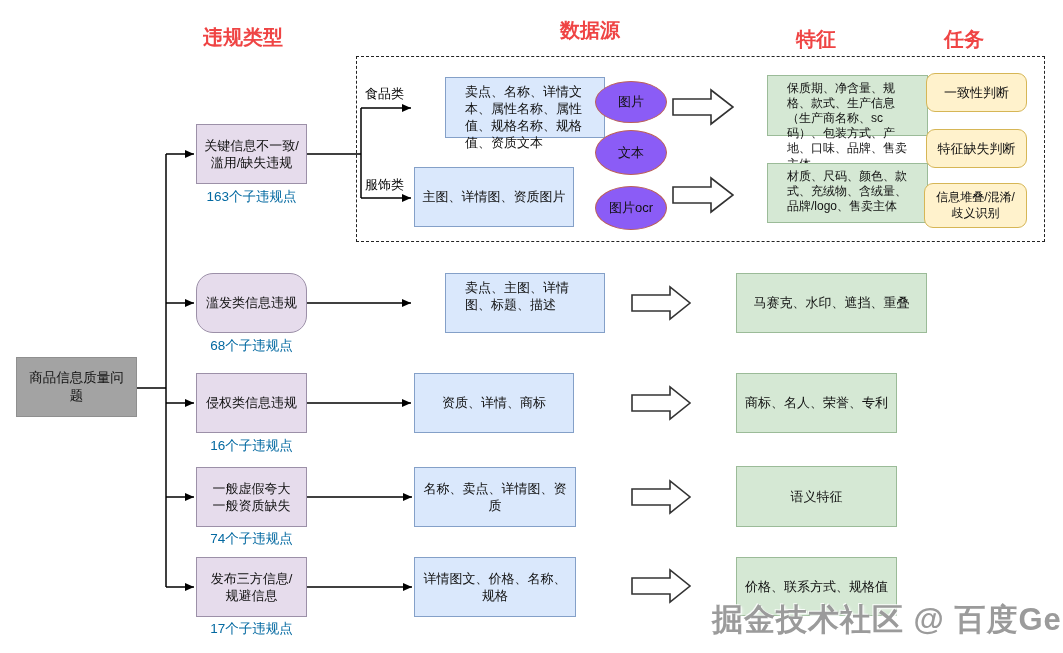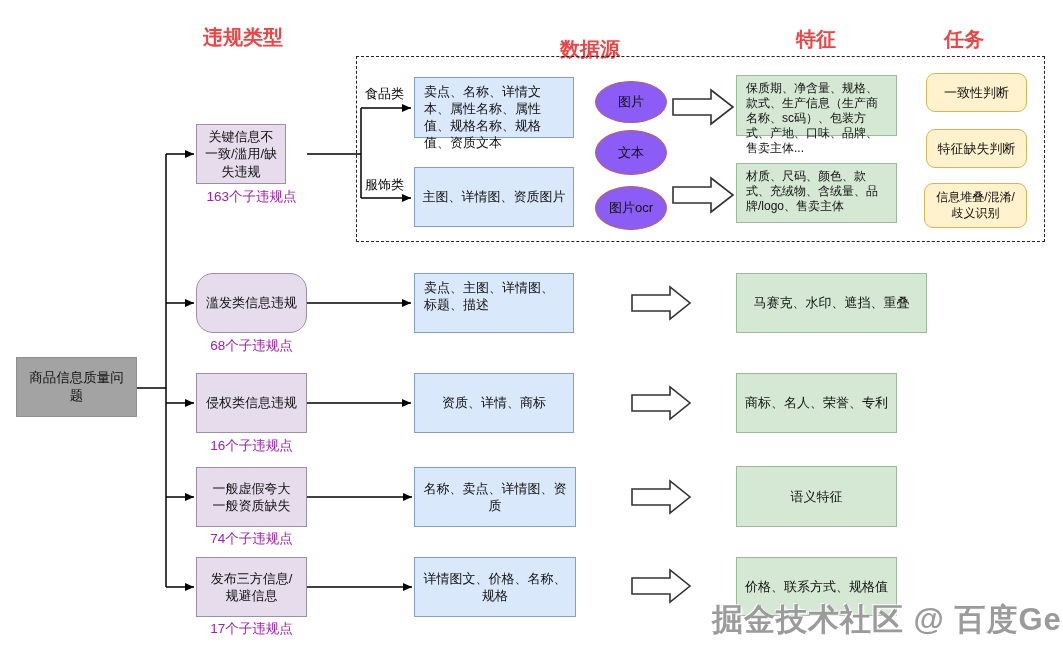--- a/index.html
+++ b/index.html
@@ -3,45 +3,45 @@
 <meta charset="utf-8">
 <style>
   html,body{margin:0;padding:0;background:#ffffff;}
   #canvas{
     position:relative;width:1063px;height:653px;background:#ffffff;overflow:hidden;
     font-family:"Liberation Sans","DejaVu Sans",sans-serif;color:#111;
   }
   .hdr{position:absolute;font-weight:bold;font-size:20px;text-align:center;color:#ef4444;}
   .box{position:absolute;box-sizing:border-box;display:flex;align-items:center;justify-content:center;
        text-align:center;font-size:13px;line-height:1.32;padding:11px 6px;}
-  .left-text{align-items:flex-start;justify-content:flex-start;text-align:left;padding:5px 9px;}
+  .left-text{align-items:flex-start;justify-content:flex-start;text-align:left;padding:5px 19px;margin-left:31px;}
   .purple{background:#E6DCEC;border:1px solid #9C90A8;}
   .blue{background:#DAE8FC;border:1px solid #84A0C8;}
   .green{background:#D5E8D4;border:1px solid #9BBB98;}
   .yellow{background:#FFF2CC;border:1px solid #D6B656;border-radius:9px;}
   .ellipse{position:absolute;box-sizing:border-box;background:#8b5cf6;border:1.5px solid #BB5F59;
            border-radius:50%;display:flex;align-items:center;justify-content:center;font-size:13px;}
   .rootbox{background:#a3a3a3;border:1px solid #8F8F8F;font-size:13.5px;}
-  .caption{position:absolute;width:111px;text-align:center;font-size:13.5px;color:#a21caf;}
+  .caption{position:absolute;width:111px;text-align:center;font-size:13.5px;color:#0369a1;}
   .branch-lbl{position:absolute;font-size:13px;color:#000;}
   .dashed{position:absolute;box-sizing:border-box;border:1.6px dashed #222;background:transparent;}
   .pre{white-space:pre-line;}
   .sm{font-size:12px;line-height:1.26;}
   svg.wires{position:absolute;left:0;top:0;pointer-events:none;}
   .watermark{position:absolute;left:712px;top:599px;font-size:31px;font-weight:bold;color:#9b9b9b;
              letter-spacing:1px;white-space:nowrap;
              text-shadow:-1px -1px 0 rgba(255,255,255,.85),1px 1px 0 rgba(255,255,255,.85),2px 2px 3px rgba(255,255,255,.6);}
 </style>
 </head>
 <body>
 
 <div id="canvas">
 
   <div class="hdr" style="left:183px;top:24px;width:120px;">违规类型</div>
-  <div class="hdr" style="left:530px;top:17px;width:120px;margin-top:19px;">数据源</div>
+  <div class="hdr" style="left:530px;top:17px;width:120px;">数据源</div>
   <div class="hdr" style="left:766px;top:26px;width:100px;">特征</div>
   <div class="hdr" style="left:914px;top:26px;width:100px;">任务</div>
 
   <div class="dashed" style="left:356px;top:56px;width:689px;height:186px;"></div>
 
   <svg class="wires" width="1063" height="653" viewBox="0 0 1063 653">
     <defs>
       <marker id="arw" markerUnits="userSpaceOnUse" markerWidth="10" markerHeight="8" refX="9" refY="4" orient="auto">
         <path d="M0,0 L9,4 L0,8 Z" fill="#000"></path>
       </marker>
@@ -73,21 +73,21 @@
       <polygon points="673,187 711,187 711,178 733,195 711,212 711,203 673,203"></polygon>
       <polygon points="632,295 670,295 670,287 690,303 670,319 670,311 632,311"></polygon>
       <polygon points="632,395 670,395 670,387 690,403 670,419 670,411 632,411"></polygon>
       <polygon points="632,489 670,489 670,481 690,497 670,513 670,505 632,505"></polygon>
       <polygon points="632,578 670,578 670,570 690,586 670,602 670,594 632,594"></polygon>
     </g>
   </svg>
 
   <div class="box rootbox" style="left:16px;top:357px;width:121px;height:60px;">商品信息质量问题</div>
 
-  <div class="box purple" style="left:196px;top:124px;width:90px;height:60px;">关键信息不一致/滥用/缺失违规</div>
+  <div class="box purple" style="left:196px;top:124px;width:111px;height:60px;">关键信息不一致/滥用/缺失违规</div>
   <div class="caption" style="left:196px;top:188px;">163个子违规点</div>
 
   <div class="box purple" style="left:196px;top:273px;width:111px;height:60px;border-radius:17px;">滥发类信息违规</div>
   <div class="caption" style="left:196px;top:337px;">68个子违规点</div>
 
   <div class="box purple" style="left:196px;top:373px;width:111px;height:60px;">侵权类信息违规</div>
   <div class="caption" style="left:196px;top:437px;">16个子违规点</div>
 
   <div class="box purple pre" style="left:196px;top:467px;width:111px;height:60px;">一般虚假夸大
 一般资质缺失</div>

